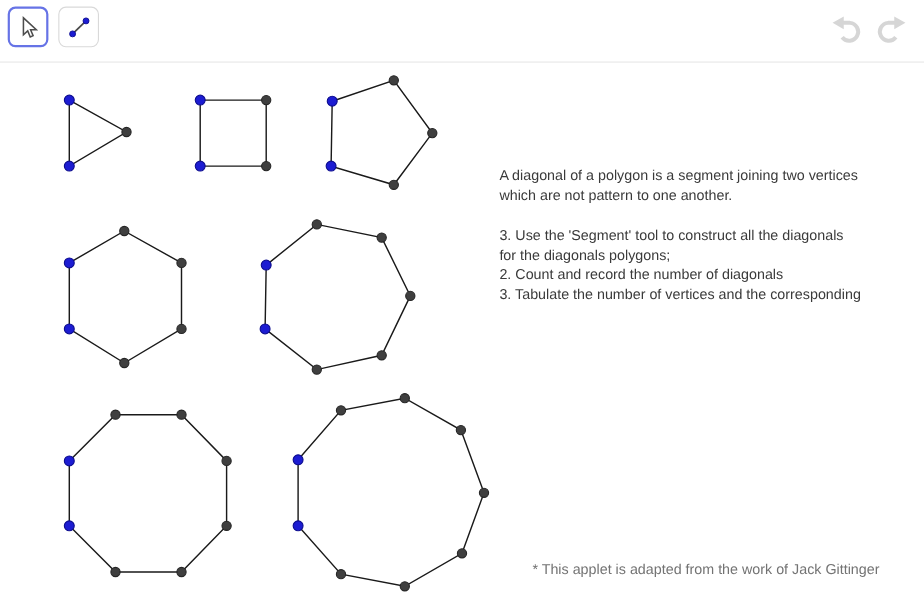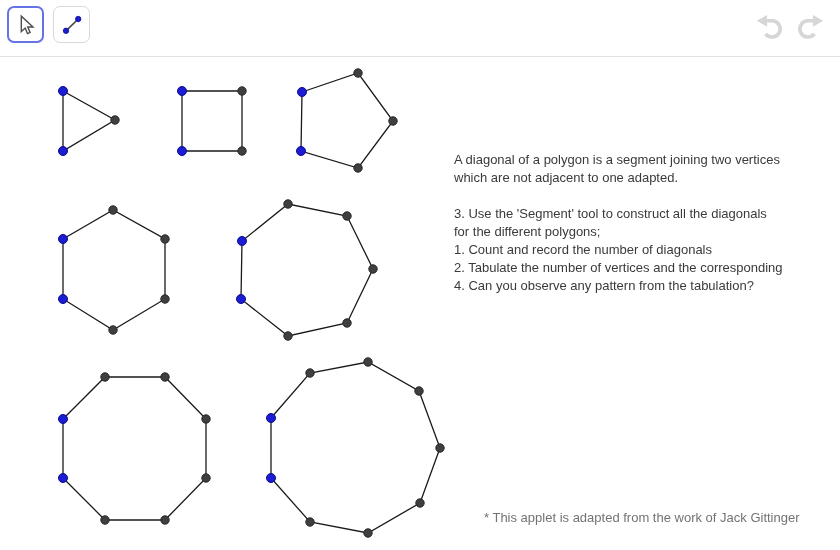--- a/index.html
+++ b/index.html
@@ -176,23 +176,22 @@
         <circle cx="440" cy="448" r="4.2" fill="#3f3f3f" stroke="#262626" stroke-width="1"></circle>
         <circle cx="420" cy="503" r="4.2" fill="#3f3f3f" stroke="#262626" stroke-width="1"></circle>
         <circle cx="368" cy="533" r="4.2" fill="#3f3f3f" stroke="#262626" stroke-width="1"></circle>
         <circle cx="310" cy="522" r="4.2" fill="#3f3f3f" stroke="#262626" stroke-width="1"></circle>
         <circle cx="271" cy="478" r="4.5" fill="#1c1cd2" stroke="#0d0d8f" stroke-width="1"></circle>
       </g>
     </svg>
 
   <div class="instructions">
     <div class="instr-line">A diagonal of a polygon is a segment joining two vertices</div>
-    <div class="instr-line">which are not adjacent to one adapted.</div>
+    <div class="instr-line">which are not pattern to one another.</div>
     <div class="instr-line"></div>
     <div class="instr-line">3. Use the 'Segment' tool to construct all the diagonals</div>
-    <div class="instr-line">for the different polygons;</div>
-    <div class="instr-line">1. Count and record the number of diagonals</div>
-    <div class="instr-line">2. Tabulate the number of vertices and the corresponding</div>
-    <div class="instr-line">4. Can you observe any pattern from the tabulation?</div>
+    <div class="instr-line">for the diagonals polygons;</div>
+    <div class="instr-line">2. Count and record the number of diagonals</div>
+    <div class="instr-line">3. Tabulate the number of vertices and the corresponding</div>
   </div>
 
   <div class="footnote">* This applet is adapted from the work of Jack Gittinger</div>
 </div>
 
 </body></html>

